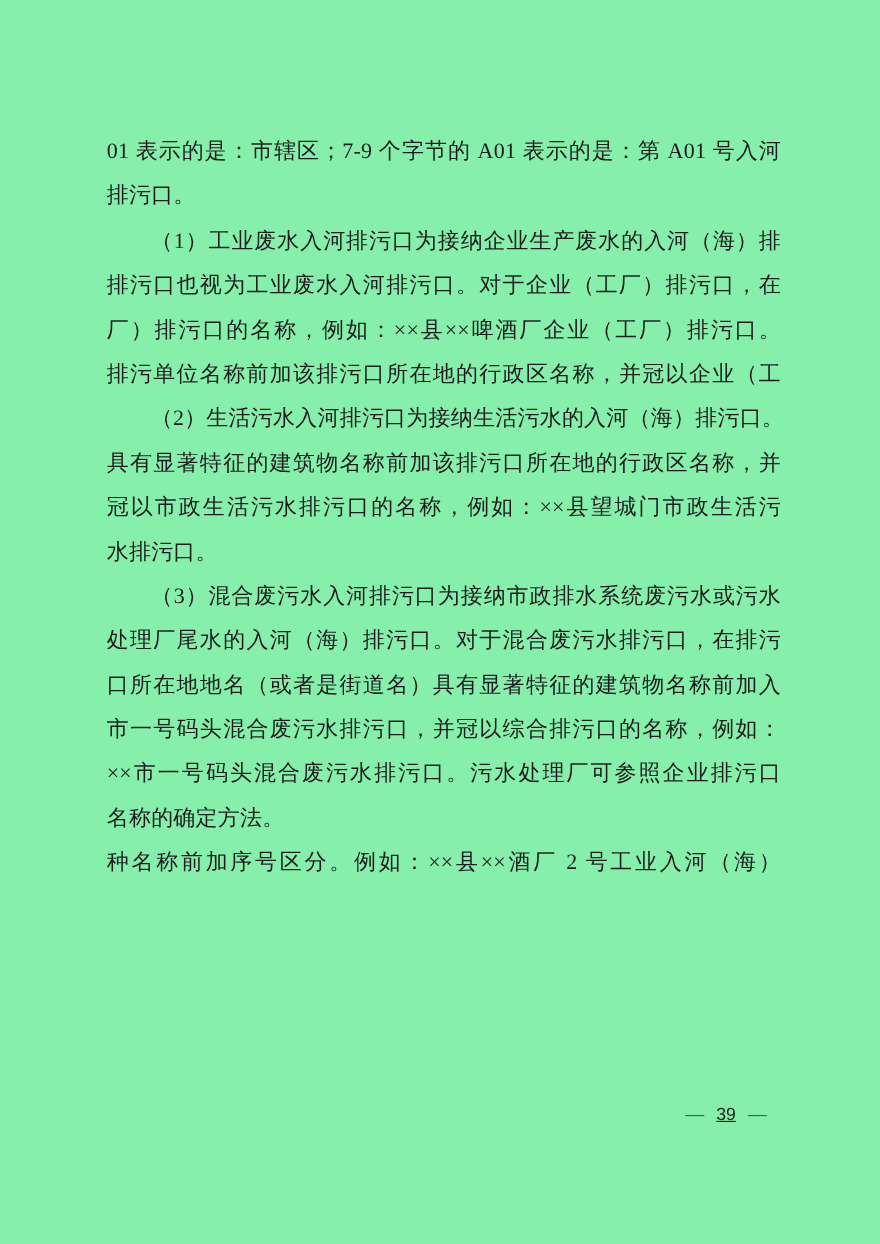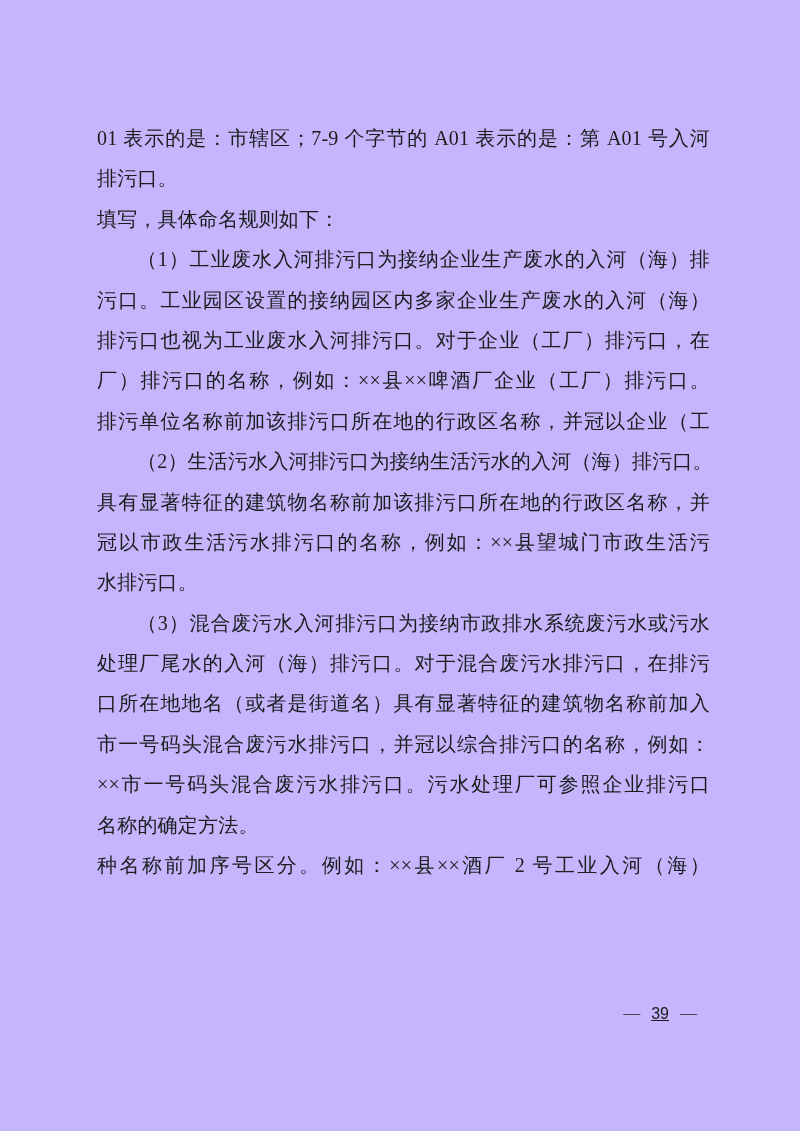--- a/index.html
+++ b/index.html
@@ -9,21 +9,21 @@
     width: 800px;
     height: 1131px;
     background: #ffffff;
     font-family: "Liberation Serif", "DejaVu Serif", serif;
     color: #1c1c1c;
     overflow: hidden;
   }
   .page {
     position: absolute;
     inset: 0;
-    background: #c4b5fd;
+    background: #86efac;
   }
   .doc-text {
     position: absolute;
     left: 97px;
     top: 118px;
     width: 613px;
     font-size: 20px;
     line-height: 40.4px;
     letter-spacing: 0.2px;
   }
@@ -64,23 +64,21 @@
   }
 </style>
 </head>
 <body>
 
 <div class="page">
 
   <div class="doc-text">
     <div class="line">01 表示的是：市辖区；7-9 个字节的 A01 表示的是：第 A01 号入河</div>
     <div class="line pe">排污口。</div>
-    <div class="line pe">填写，具体命名规则如下：</div>
     <div class="line in">（1）工业废水入河排污口为接纳企业生产废水的入河（海）排</div>
-    <div class="line">污口。工业园区设置的接纳园区内多家企业生产废水的入河（海）</div>
     <div class="line">排污口也视为工业废水入河排污口。对于企业（工厂）排污口，在</div>
     <div class="line">厂）排污口的名称，例如：××县××啤酒厂企业（工厂）排污口。</div>
     <div class="line">排污单位名称前加该排污口所在地的行政区名称，并冠以企业（工</div>
     <div class="line in">（2）生活污水入河排污口为接纳生活污水的入河（海）排污口。</div>
     <div class="line">具有显著特征的建筑物名称前加该排污口所在地的行政区名称，并</div>
     <div class="line">冠以市政生活污水排污口的名称，例如：××县望城门市政生活污</div>
     <div class="line pe">水排污口。</div>
     <div class="line in">（3）混合废污水入河排污口为接纳市政排水系统废污水或污水</div>
     <div class="line">处理厂尾水的入河（海）排污口。对于混合废污水排污口，在排污</div>
     <div class="line">口所在地地名（或者是街道名）具有显著特征的建筑物名称前加入</div>

